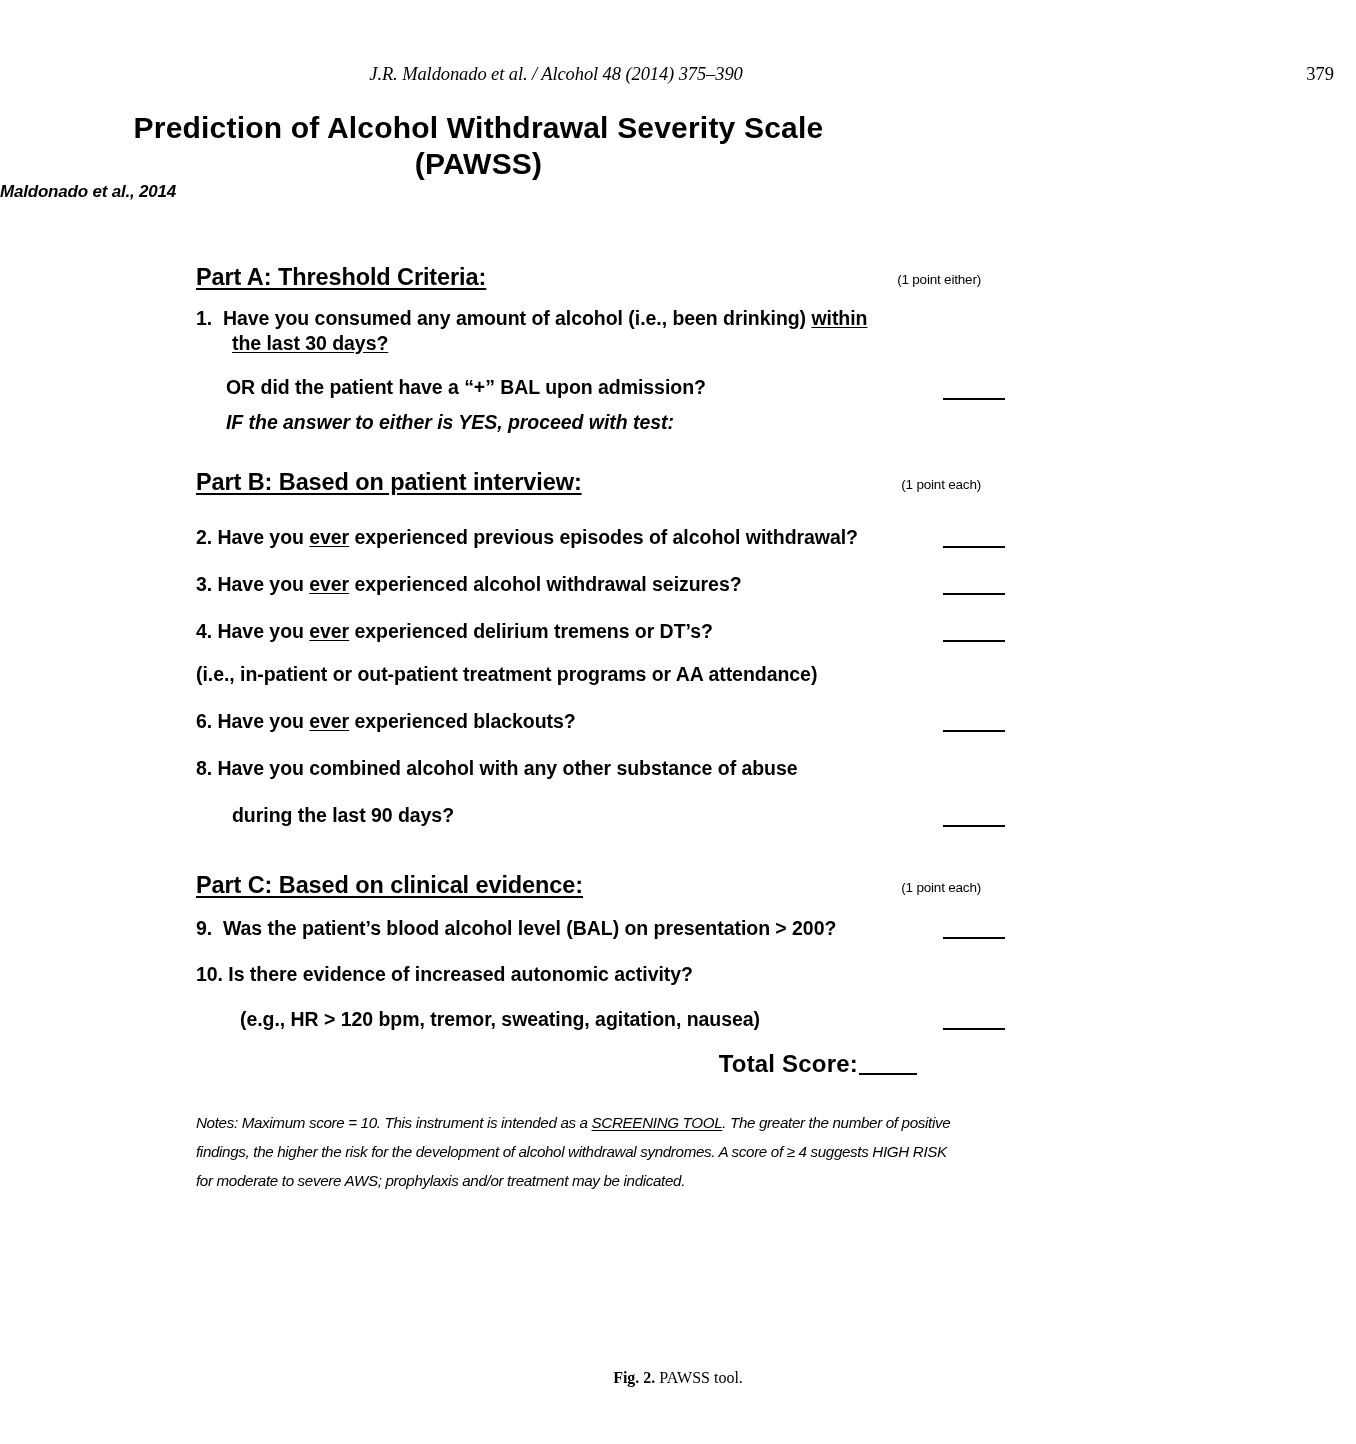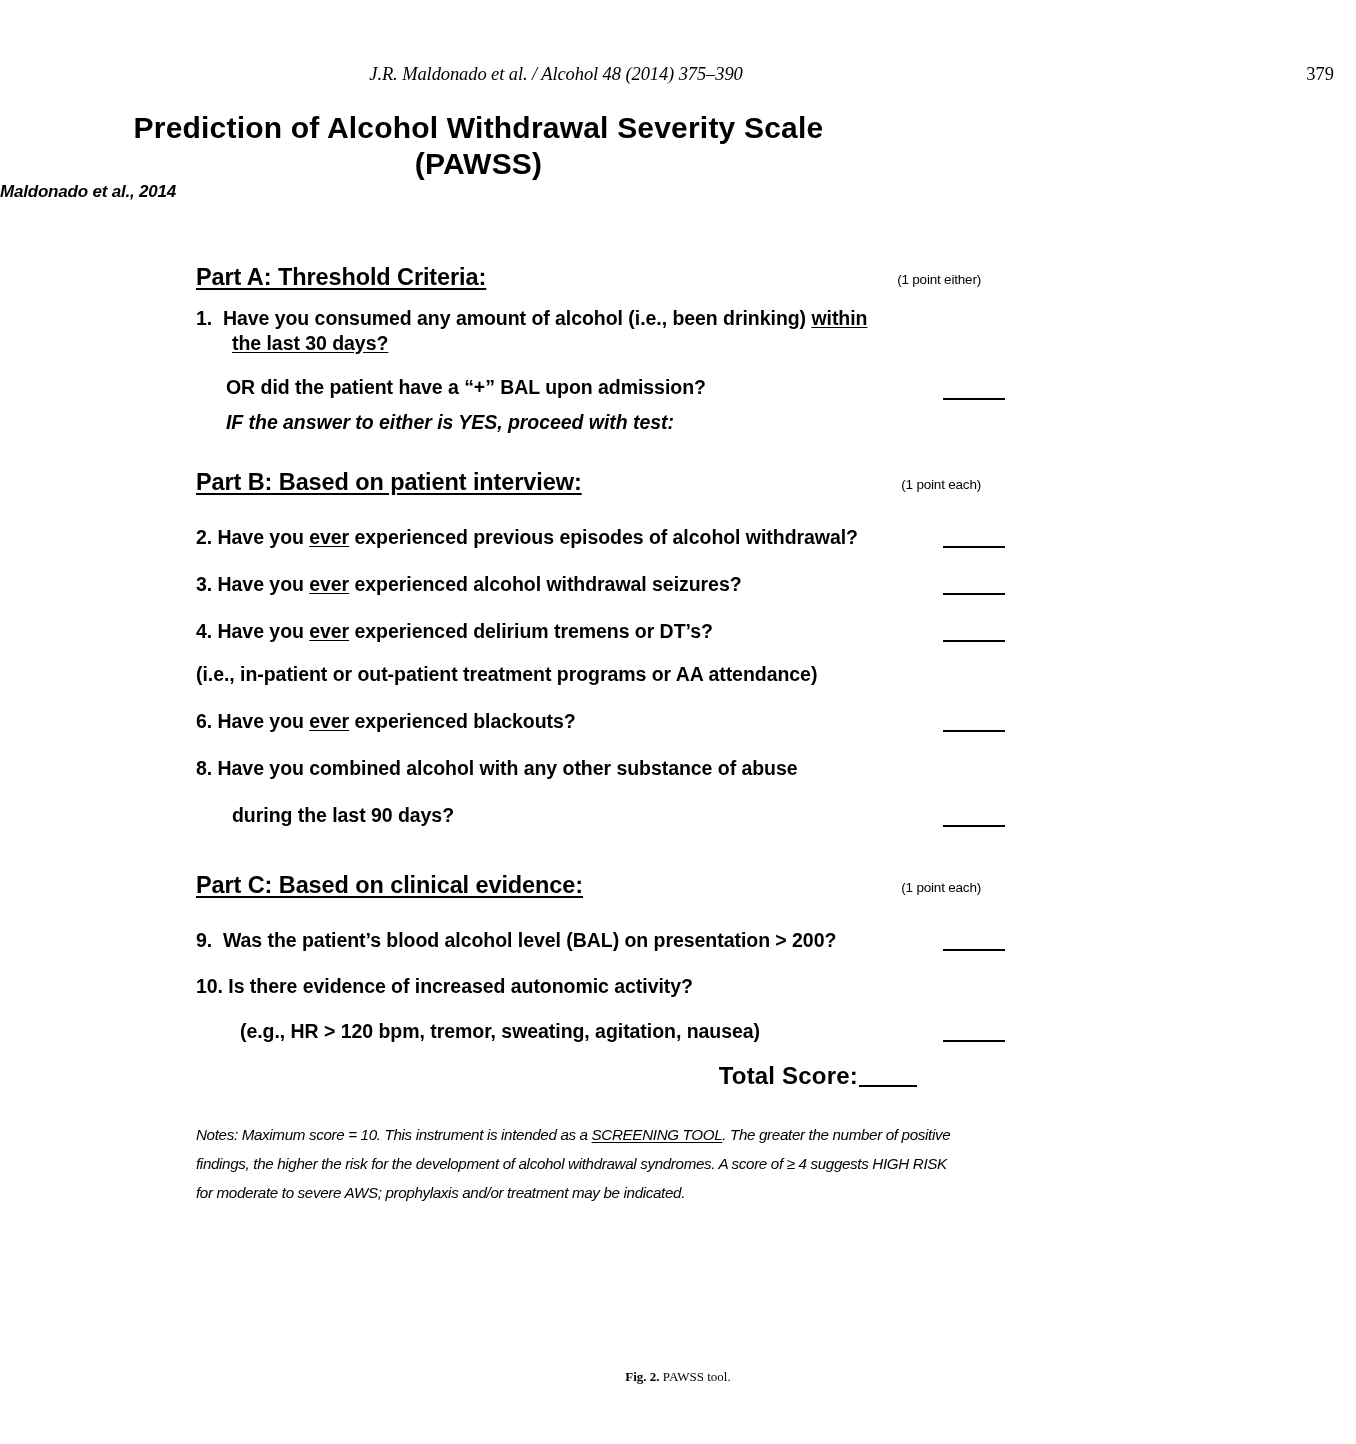--- a/index.html
+++ b/index.html
@@ -168,21 +168,21 @@
   }
   .notes u { text-decoration: underline; text-underline-offset: 2px; }
 
   .fig-caption {
     position: absolute;
     top: 1369px;
     left: 0;
     width: 1356px;
     text-align: center;
     font-family: "Liberation Serif", serif;
-    font-size: 13px;
+    font-size: 16px;
   }
   .fig-caption .fig-label {
     font-weight: bold;
   }
 </style>
 </head>
 <body>
 
 <div class="running-head">
   <div class="journal-ref">J.R. Maldonado et al. / Alcohol 48 (2014) 375–390</div>
@@ -260,21 +260,21 @@
       <span>Have you combined alcohol with any other substance of abuse</span>
       <span class="cont" style="margin-top:22px;">during the last 90 days?</span>
       <span class="blank" style="right:-44px; top:69px;"></span>
     </div>
 
     <div class="section-row" style="margin-top:44px;">
       <span class="section-header">Part C: Based on clinical evidence:</span>
       <span class="points-note">(1 point each)</span>
     </div>
 
-    <div class="q" style="margin-top:22px;">
+    <div class="q" style="margin-top:10px;">
       <span class="num">9.</span>&nbsp;
       <span>Was the patient’s blood alcohol level (BAL) on presentation &gt; 200?</span>
       <span class="blank" style="right:-44px; top:21px;"></span>
     </div>
 
     <div class="q" style="margin-top:21px;">
       <span class="num">10.</span>
       <span>Is there evidence of increased autonomic activity?</span>
       <span class="cont" style="margin-top:20px; padding-left:44px;">(e.g., HR &gt; 120 bpm, tremor, sweating, agitation, nausea)</span>
       <span class="blank" style="right:-44px; top:66px;"></span>

